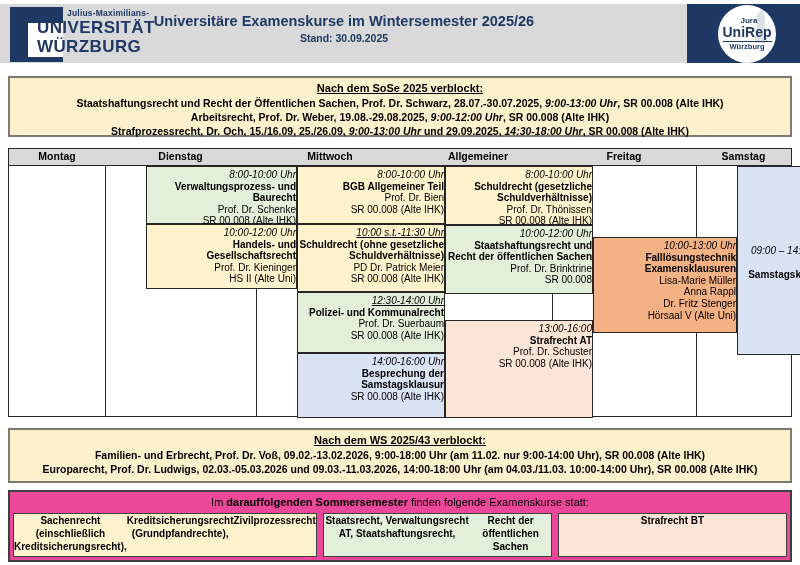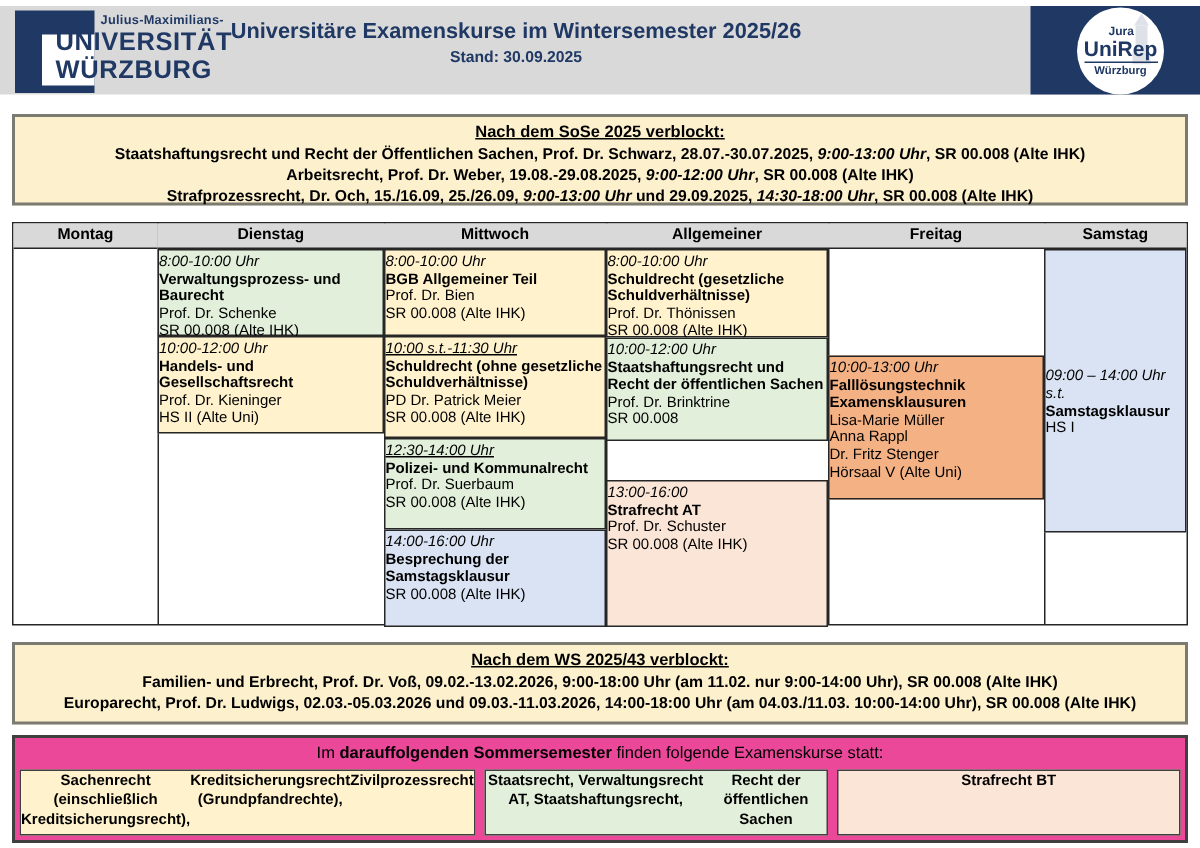--- a/index.html
+++ b/index.html
@@ -15,38 +15,38 @@
   .jmu-pre{position:absolute;left:67px;top:4px;font-size:8.5px;font-weight:bold;color:#1f3864;letter-spacing:.2px;}
   .jmu-big{position:absolute;left:37px;top:14px;font-size:17px;font-weight:bold;color:#1f3864;line-height:19px;letter-spacing:.4px;}
   .head-center{position:absolute;left:0;top:9px;width:688px;text-align:center;}
   .head-title{font-size:14.5px;font-weight:bold;color:#1f3864;}
   .head-stand{font-size:10.5px;font-weight:bold;color:#1f3864;margin-top:3px;}
   .unirep-band{position:absolute;right:0;top:0;width:113px;height:59px;background:#1f3864;}
   .unirep-circle{position:absolute;left:31px;top:1px;width:58px;height:58px;border-radius:50%;
     background:#ffffff;overflow:hidden;display:flex;align-items:center;justify-content:center;}
   .unirep-tower{position:absolute;right:7px;top:4px;opacity:.55;}
   .unirep-text{position:relative;text-align:left;color:#1f3864;}
-  .unirep-top{font-size:8px;font-weight:bold;line-height:8px;margin-left:1px;text-align:center;}
+  .unirep-top{font-size:8px;font-weight:bold;line-height:8px;margin-left:18px;}
   .unirep-main{font-size:14px;font-weight:bold;line-height:15px;border-bottom:1px solid #1f3864;padding-bottom:1px;}
   .unirep-bottom{font-size:7.5px;font-weight:bold;line-height:9px;text-align:center;}
   
   .block{position:absolute;left:8px;width:784px;background:#fcf0cd;border:2px solid #7b7b72;
     box-sizing:border-box;text-align:center;}
   #sose-block{top:76px;height:61px;padding-top:3px;}
   #ws-block{top:428px;height:55px;padding-top:3px;}
   .block-title{font-size:11px;font-weight:bold;text-decoration:underline;line-height:15px;}
   .block-line{font-size:10.5px;font-weight:bold;line-height:14px;}
   
   .tt{position:absolute;left:8px;top:148px;width:784px;height:269px;border:1px solid #262626;
     box-sizing:border-box;background:#fff;}
   .vline{position:absolute;top:0;bottom:0;width:1px;background:#262626;}
   .day{position:absolute;top:0;height:17px;background:#d9d9d9;border-bottom:1px solid #262626;
     box-sizing:border-box;font-size:10.5px;font-weight:bold;text-align:center;line-height:15px;}
-  .cell{position:absolute;box-sizing:border-box;border:1px solid #262626;text-align:left;
-    padding-top:2px;font-size:10px;line-height:11.6px;}
+  .cell{position:absolute;box-sizing:border-box;border:1px solid #262626;text-align:right;
+    padding-top:2px;font-size:10px;line-height:11.6px;margin-left:41px;}
   .cell .t{font-style:italic;}
   .cell .t.u{text-decoration:underline;}
   .cell .ttl{font-weight:bold;}
   .vcenter{display:flex;flex-direction:column;justify-content:center;padding-top:16px;}
   .bg-green{background:#e2efda;} .bg-cream{background:#fff2cc;} .bg-blue{background:#dae3f3;}
   .bg-pink{background:#fbe5d6;} .bg-orange{background:#f4b183;}
   
   .summer{position:absolute;left:8px;top:490px;width:784px;height:72px;border:2px solid #3f3f3f;
     box-sizing:border-box;background:#ec4899;}
   .summer-title{text-align:center;font-size:11px;line-height:14px;margin-top:3px;}

